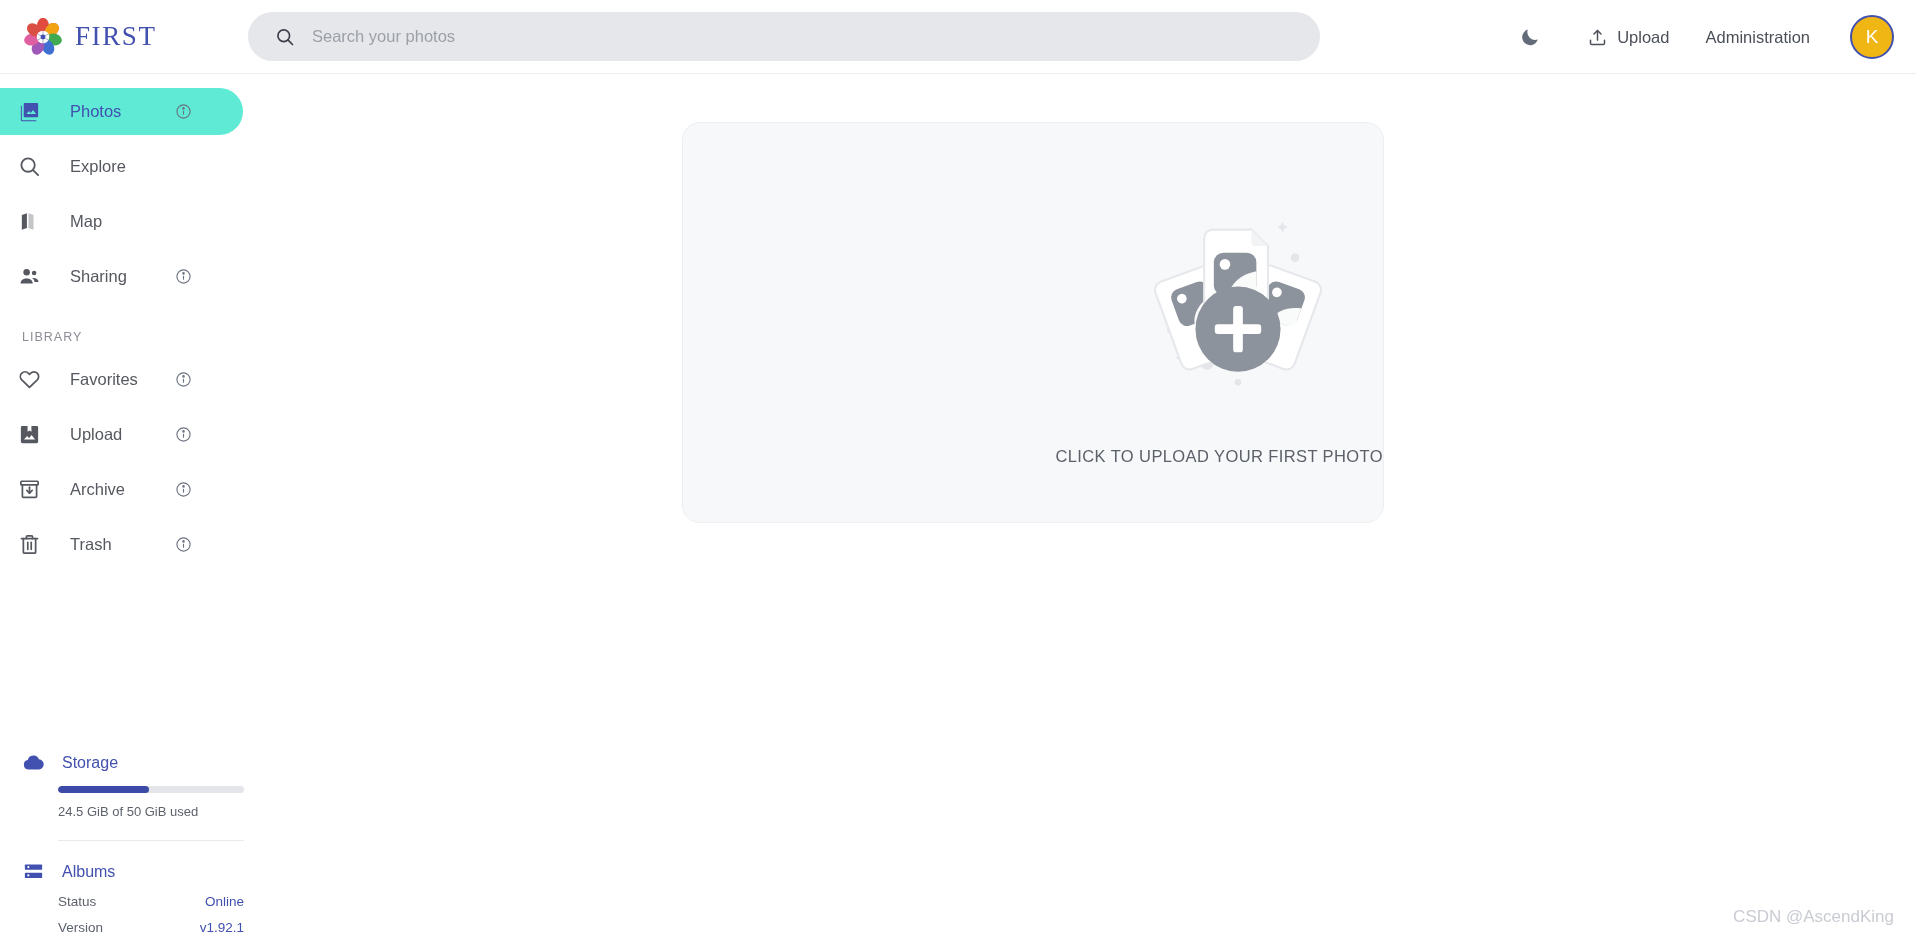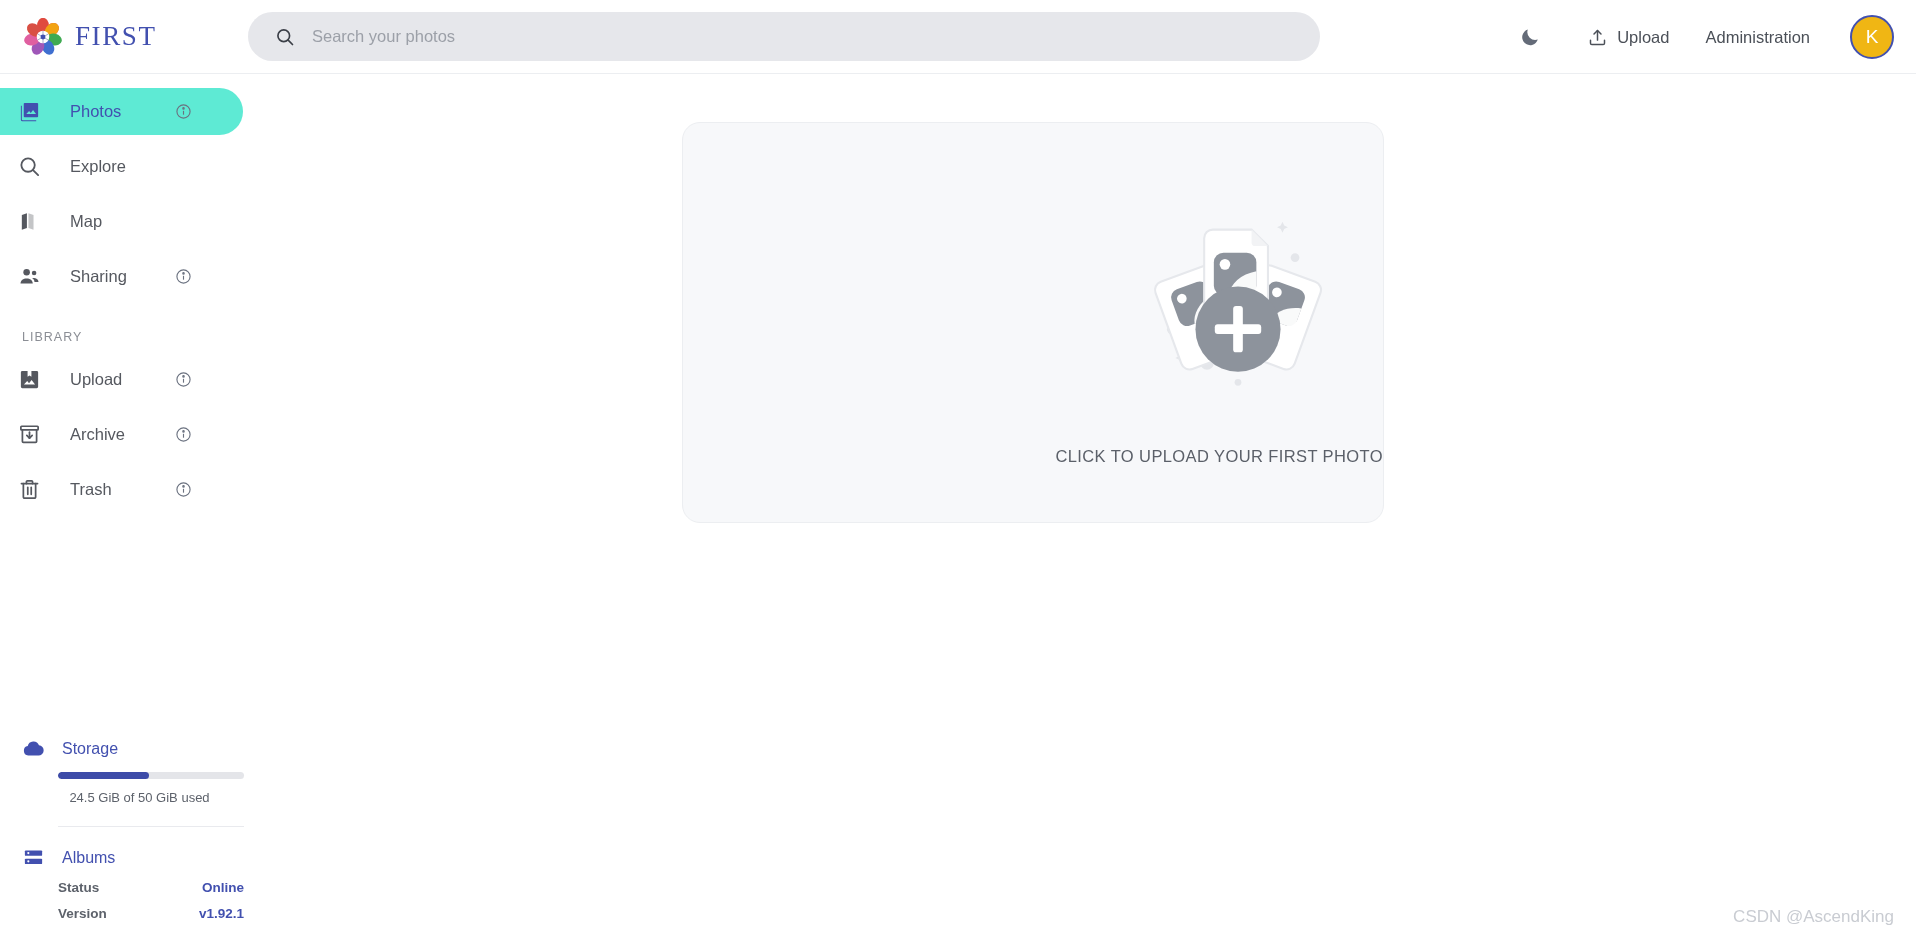--- a/index.html
+++ b/index.html
@@ -154,24 +154,23 @@
     letter-spacing: 1.0px;
     color: #8b8e95;
     margin: 30px 0 12px 22px;
   }
   #nav-group-library { display: flex; flex-direction: column; gap: 8px; }
 
   
   #side-footer {
     position: absolute;
     left: 0;
-    bottom: 22px;
+    bottom: 8px;
     width: 245px;
     padding: 0 24px 0 22px;
-    text-align: center;
   }
   .foot-head {
     display: flex;
     align-items: center;
     gap: 17px;
   }
   .foot-head .ficon { width: 23px; height: 23px; flex: 0 0 auto; color: #4250af; }
   .foot-title {
     font-size: 16px;
     color: #4250af;
@@ -203,21 +202,20 @@
     width: 186px;
     height: 1px;
     background: #e9eaee;
   }
   .server-row {
     display: flex;
     justify-content: space-between;
     margin: 11px 0 0 36px;
     width: 186px;
     font-size: 13.5px;
-    font-weight: bold;
   }
   .server-row .k { color: #5d626b; }
   .server-row .v { color: #4250af; }
 
   
   #main {
     position: absolute;
     top: 74px; left: 245px;
     width: 1671px;
     height: 869px;
@@ -370,20 +368,31 @@
           <line x1="12" y1="11" x2="12" y2="16.5"></line>
           <circle cx="12" cy="7.6" r="1"></circle>
       </svg>
     </div>
   </div>
 
   <div id="library-label">LIBRARY</div>
 
   <div id="nav-group-library">
 
+    <div class="nav-item">
+      <svg class="nav-icon" viewBox="0 0 24 24" fill="none" stroke="currentColor" stroke-width="1.8" stroke-linejoin="round">
+        <path d="M12 20.3 3.9 12.4a4.9 4.9 0 0 1 7-6.9l1.1 1.1 1.1-1.1a4.9 4.9 0 0 1 7 6.9z"></path>
+      </svg>
+      <span class="nav-label">Favorites</span>
+      <svg class="info-badge" viewBox="0 0 24 24" fill="none" stroke="currentColor" stroke-width="1.6">
+        <circle cx="12" cy="12" r="9.3"></circle>
+          <line x1="12" y1="11" x2="12" y2="16.5"></line>
+          <circle cx="12" cy="7.6" r="1"></circle>
+      </svg>
+    </div>
 
     <div class="nav-item">
       <svg class="nav-icon" viewBox="0 0 24 24" fill="currentColor">
         <path d="M4.5 3h15a1.5 1.5 0 0 1 1.5 1.5v15A1.5 1.5 0 0 1 19.5 21h-15A1.5 1.5 0 0 1 3 19.5v-15A1.5 1.5 0 0 1 4.5 3zm1.7 14.2h11.6l-3.6-4.7-2.7 3.4-1.9-2.3-3.4 3.6z"></path>
         <path d="M10 3h4v6.2l-2-1.5-2 1.5z" fill="#ffffff"></path>
       </svg>
       <span class="nav-label">Upload</span>
       <svg class="info-badge" viewBox="0 0 24 24" fill="none" stroke="currentColor" stroke-width="1.6">
         <circle cx="12" cy="12" r="9.3"></circle>
           <line x1="12" y1="11" x2="12" y2="16.5"></line>

